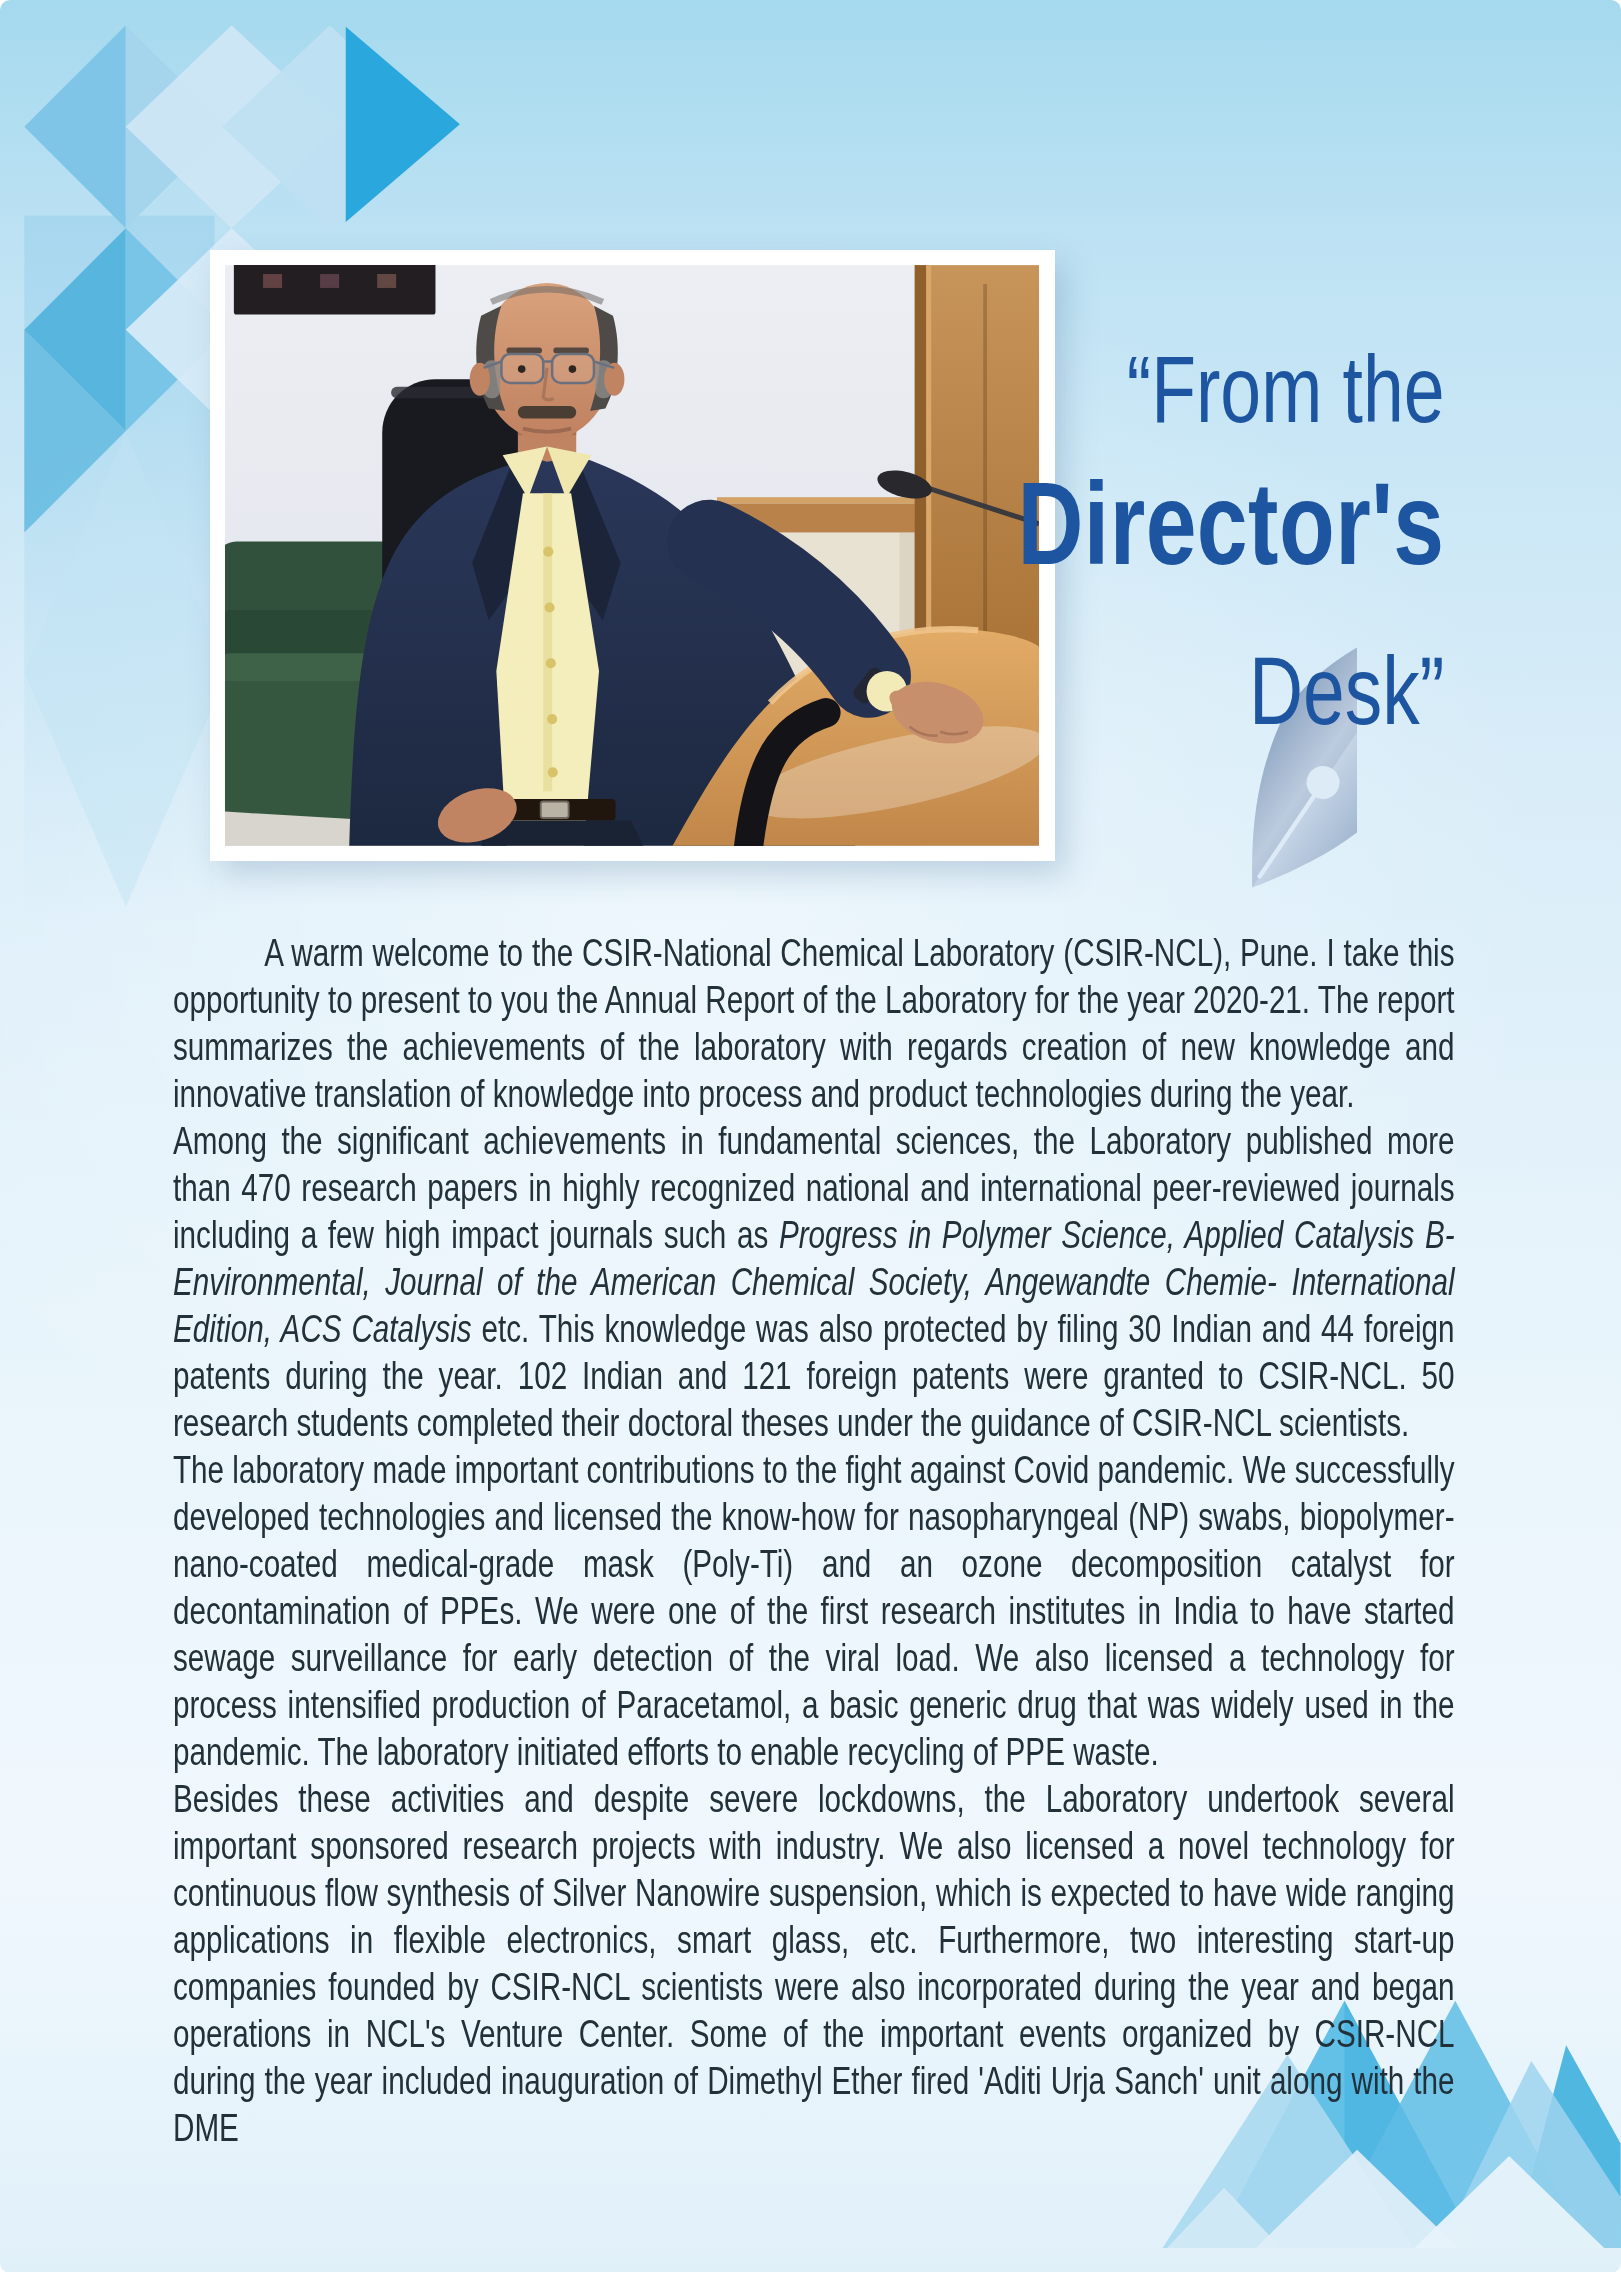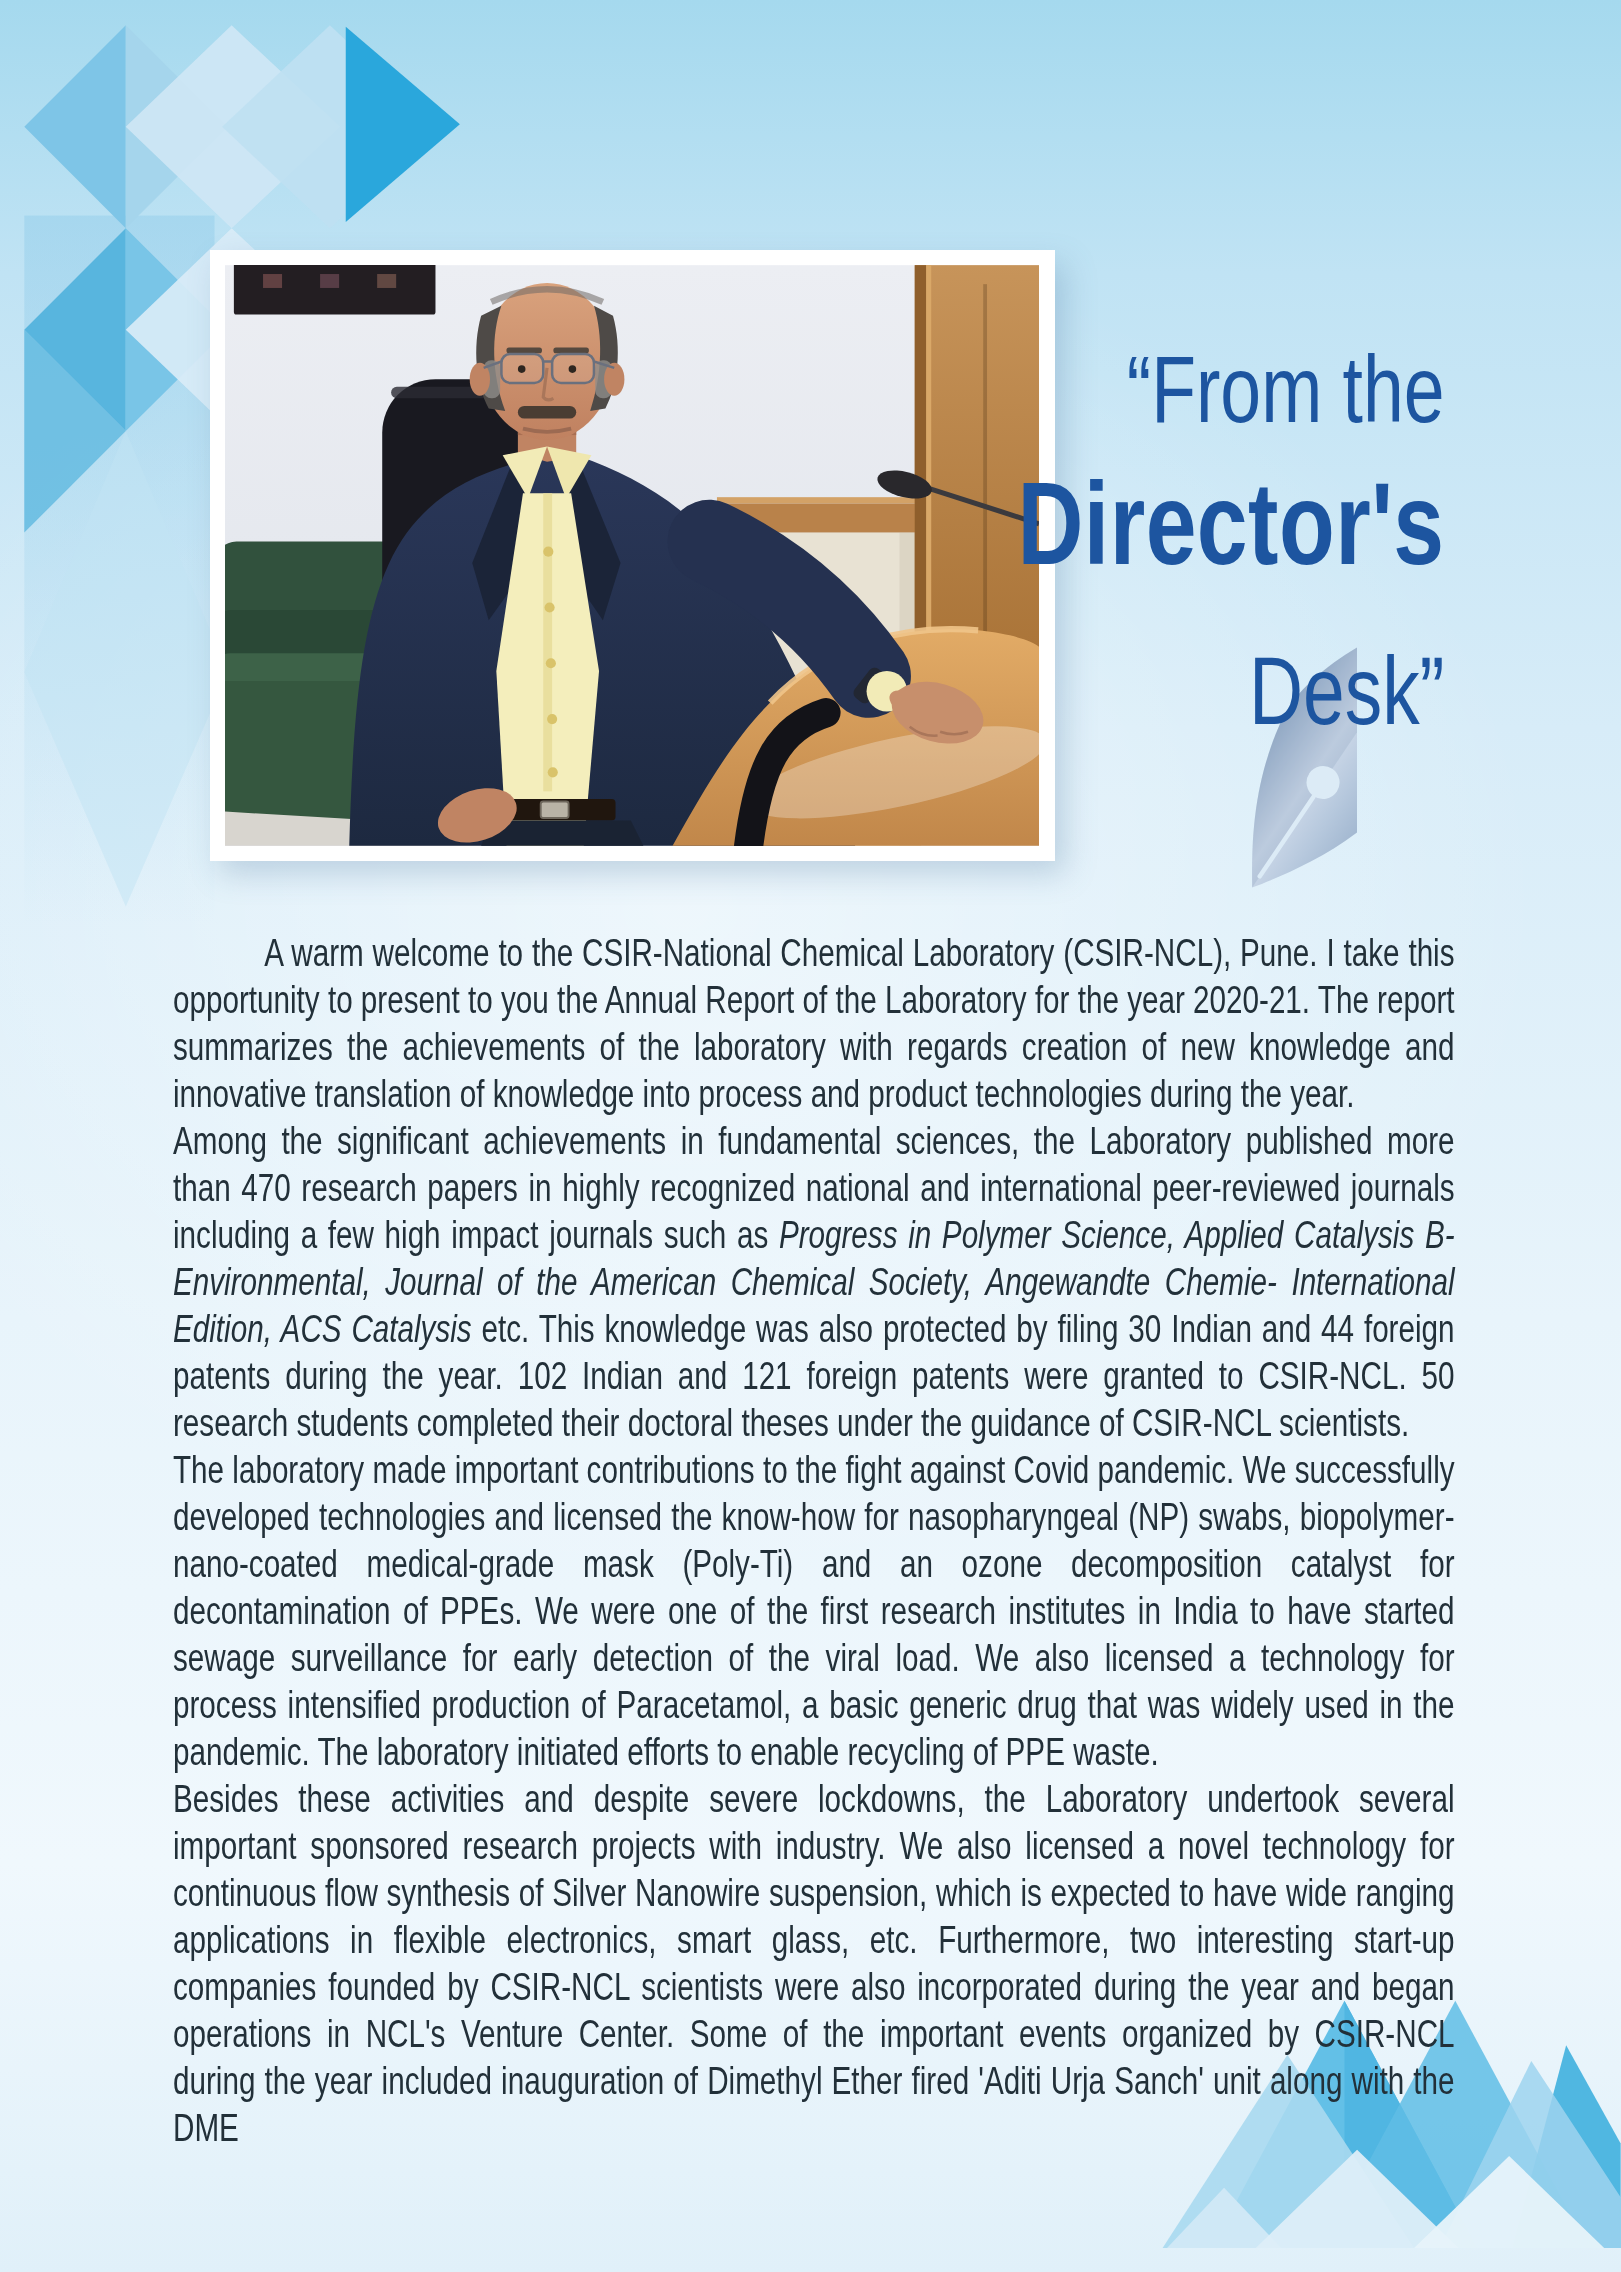--- a/index.html
+++ b/index.html
@@ -1,20 +1,20 @@
 <!DOCTYPE html>
 <html style="font-size:10px"><head>
 <meta charset="utf-8">
 <style>
   html,body{margin:0;padding:0;}
   body{width:1621px;height:2273px;font-family:"Liberation Sans",sans-serif;}
   .page{position:relative;width:1621px;height:2273px;overflow:hidden;
     background:
       radial-gradient(ellipse 1205px 951px at 42% 40%, rgba(255,255,255,.5), rgba(255,255,255,0) 72%),
-      linear-gradient(180deg,#a5d9ee 0%,#c0e3f4 12%,#d7ecf8 32%,#e8f4fb 58%,#f0f8fd 82%,#e0f0f9 100%);}
+      linear-gradient(180deg,#a5d9ee 0%,#c0e3f4 12%,#d7ecf8 32%,#e8f4fb 58%,#f0f8fd 82%,#e0f0f9 100%); border-radius: 10px;}
   .deco{position:absolute;pointer-events:none;}
   .deco-tl{left:0;top:0;}
   .deco-br{left:1135px;top:1928px;}
   .pen-svg{position:absolute;left:786px;top:241px;}
   .photo{position:absolute;left:170px;top:240px;width:845px;height:611px;box-sizing:border-box;
     background:#ffffff;padding:15px;box-shadow:10px 12.7px 29px rgba(90,130,165,.30);}
   .photo svg{display:block;}
   .title-block{position:absolute;top:340px;right:176px;text-align:right;color:#1d55a0;
     transform:scaleX(.78);transform-origin:100% 0;white-space:nowrap;}
   .title-l1{font-size:94px;line-height:99px;}

